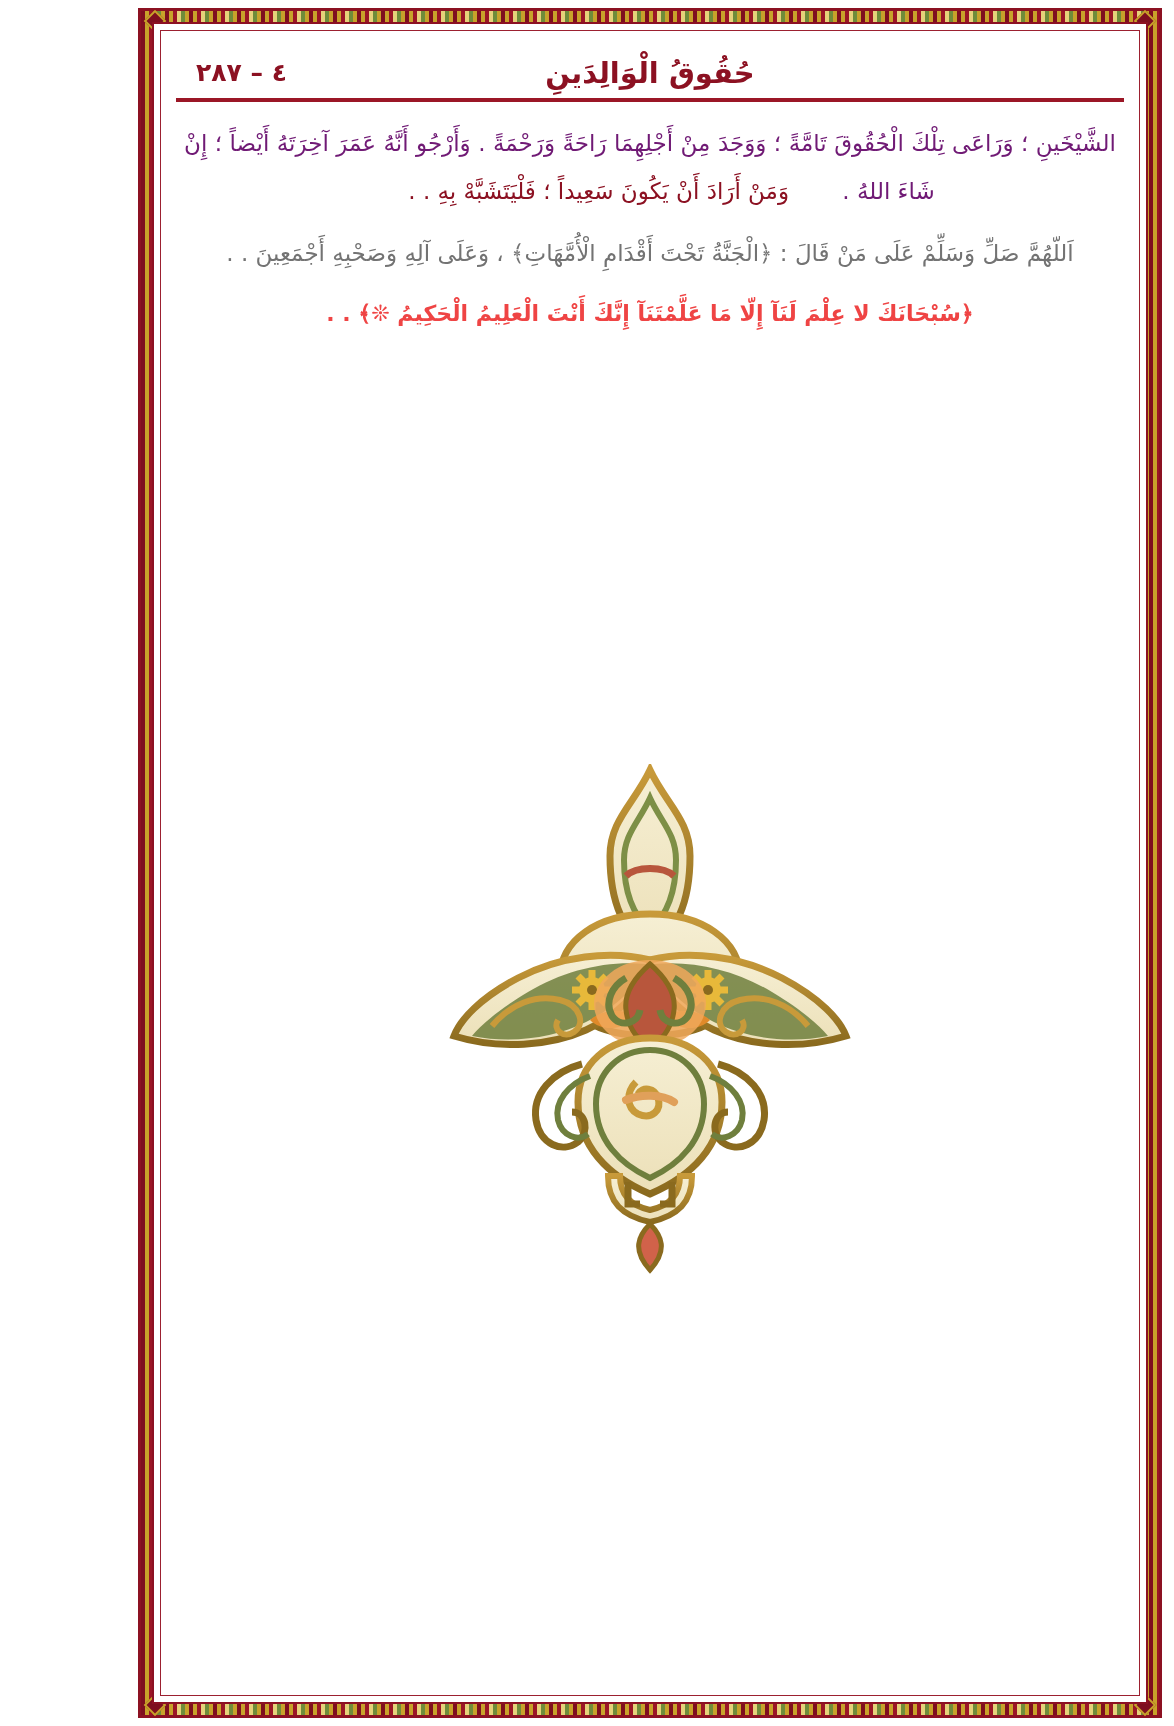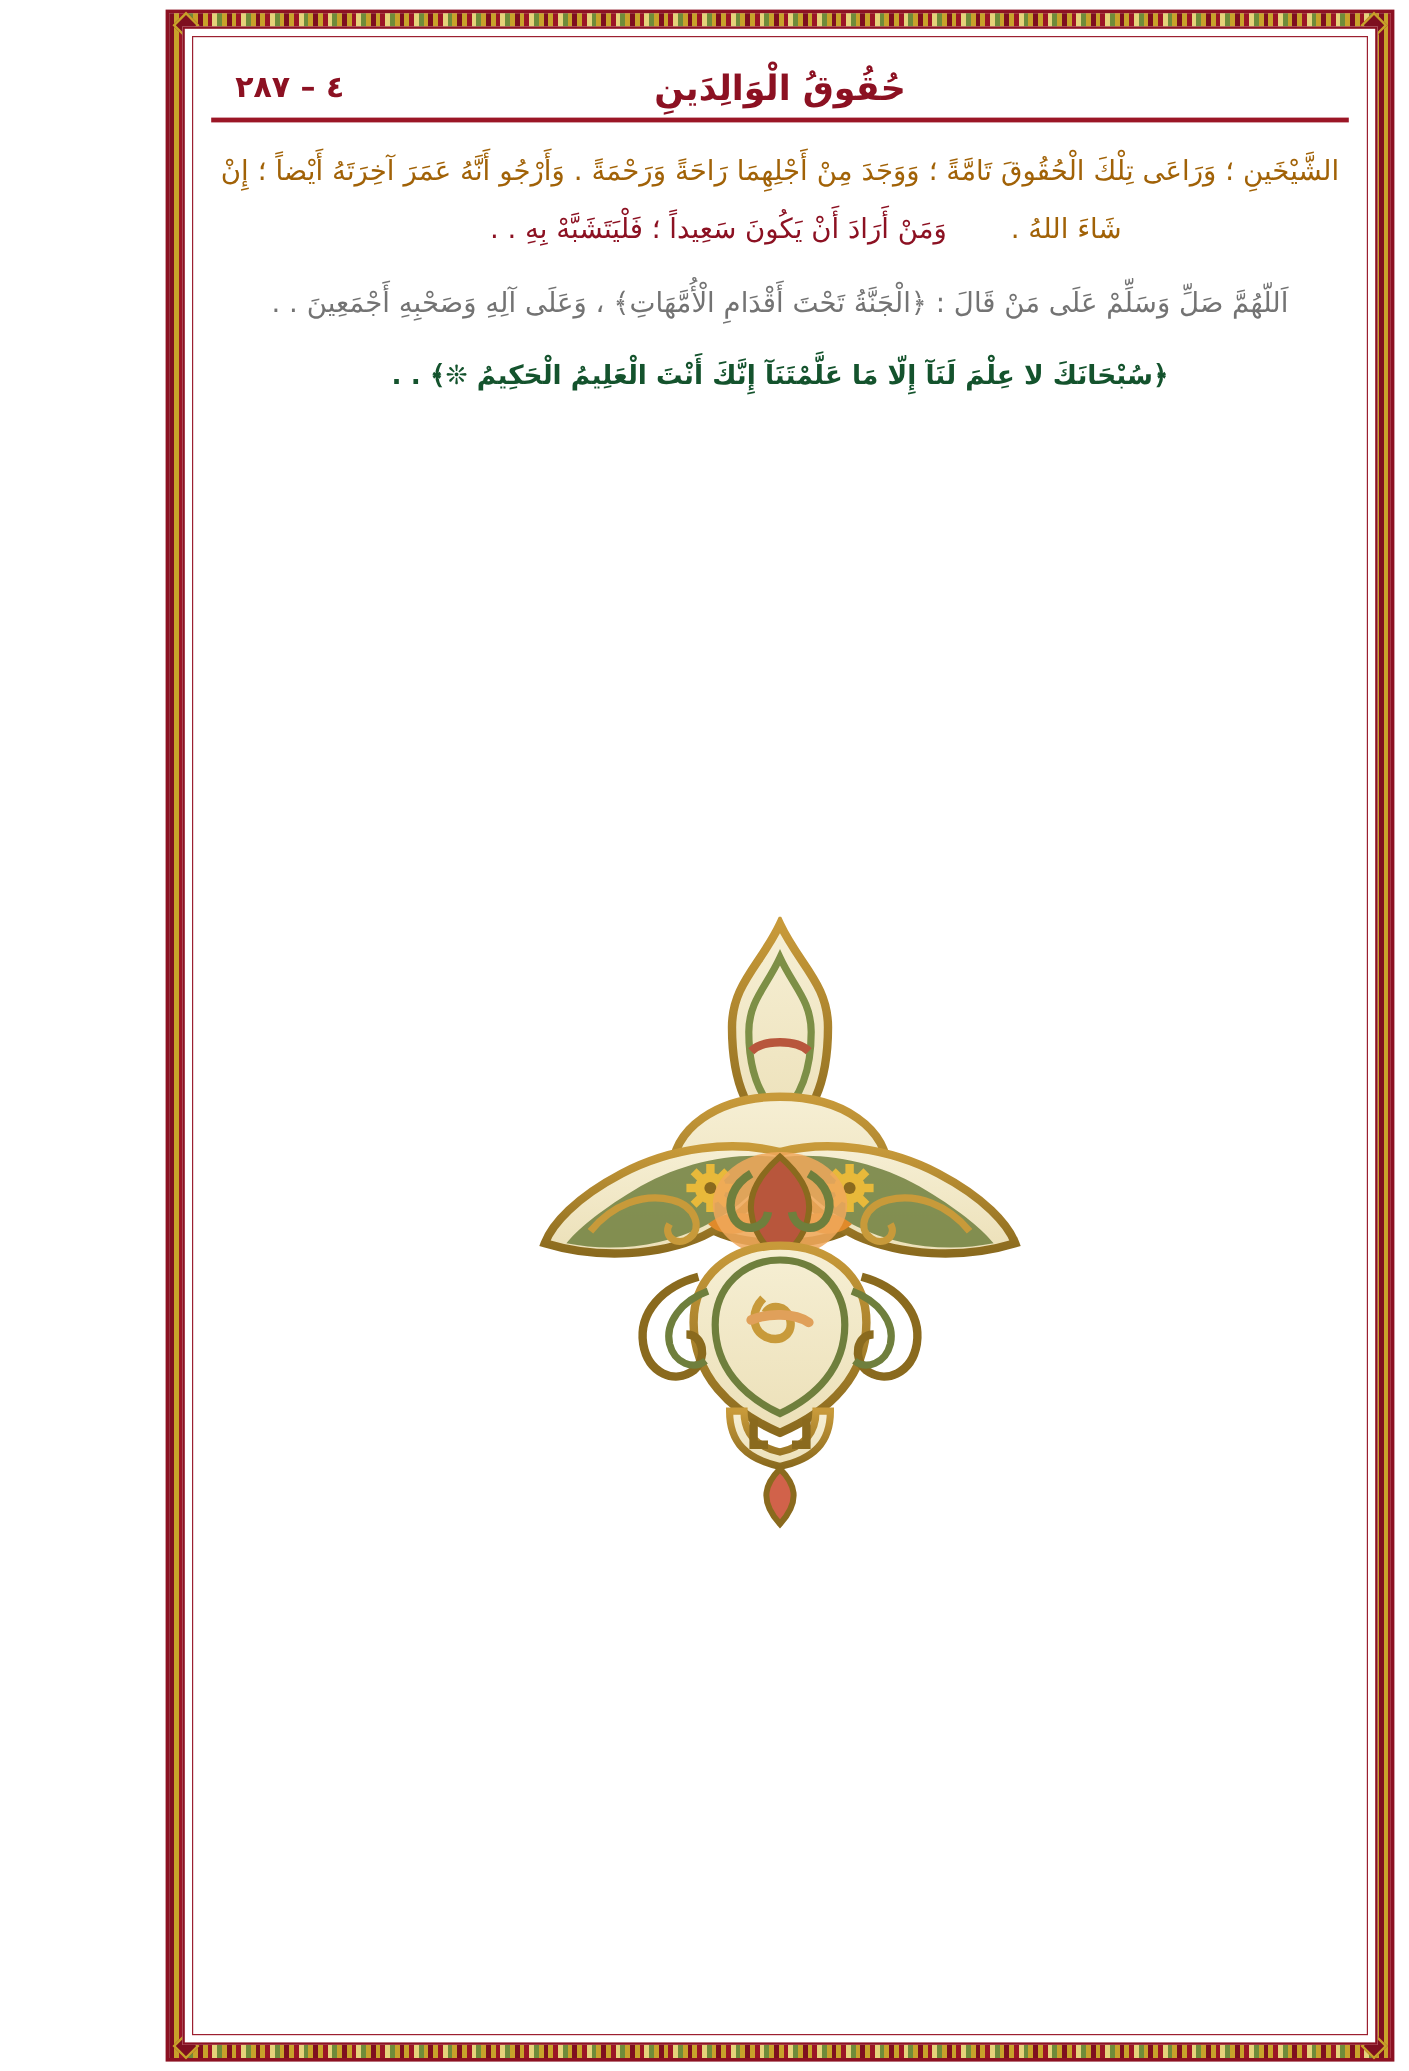--- a/index.html
+++ b/index.html
@@ -133,24 +133,24 @@
     line-height: 2.08;
     font-size: 23px;
     color: #1b1b8f;
   }
   .para {
     margin: 0 0 14px 0;
   }
   .para.centered {
     text-align: center;
   }
-  .blk { color: #a16207; margin-left: 46px; }
+  .blk { color: #701a75; margin-left: 46px; }
   .red { color: #8c1122; margin-left: 43px; }
   .red-b { color: #737373; font-weight: normal; }
-  .blue-b { color: #14532d; font-weight: bold; }
+  .blue-b { color: #ef4444; font-weight: bold; }
 
   .para.q {
     font-size: 22px;
   }
 
   
   .ornament-wrap {
     position: absolute;
     left: 0;
     right: 0;

